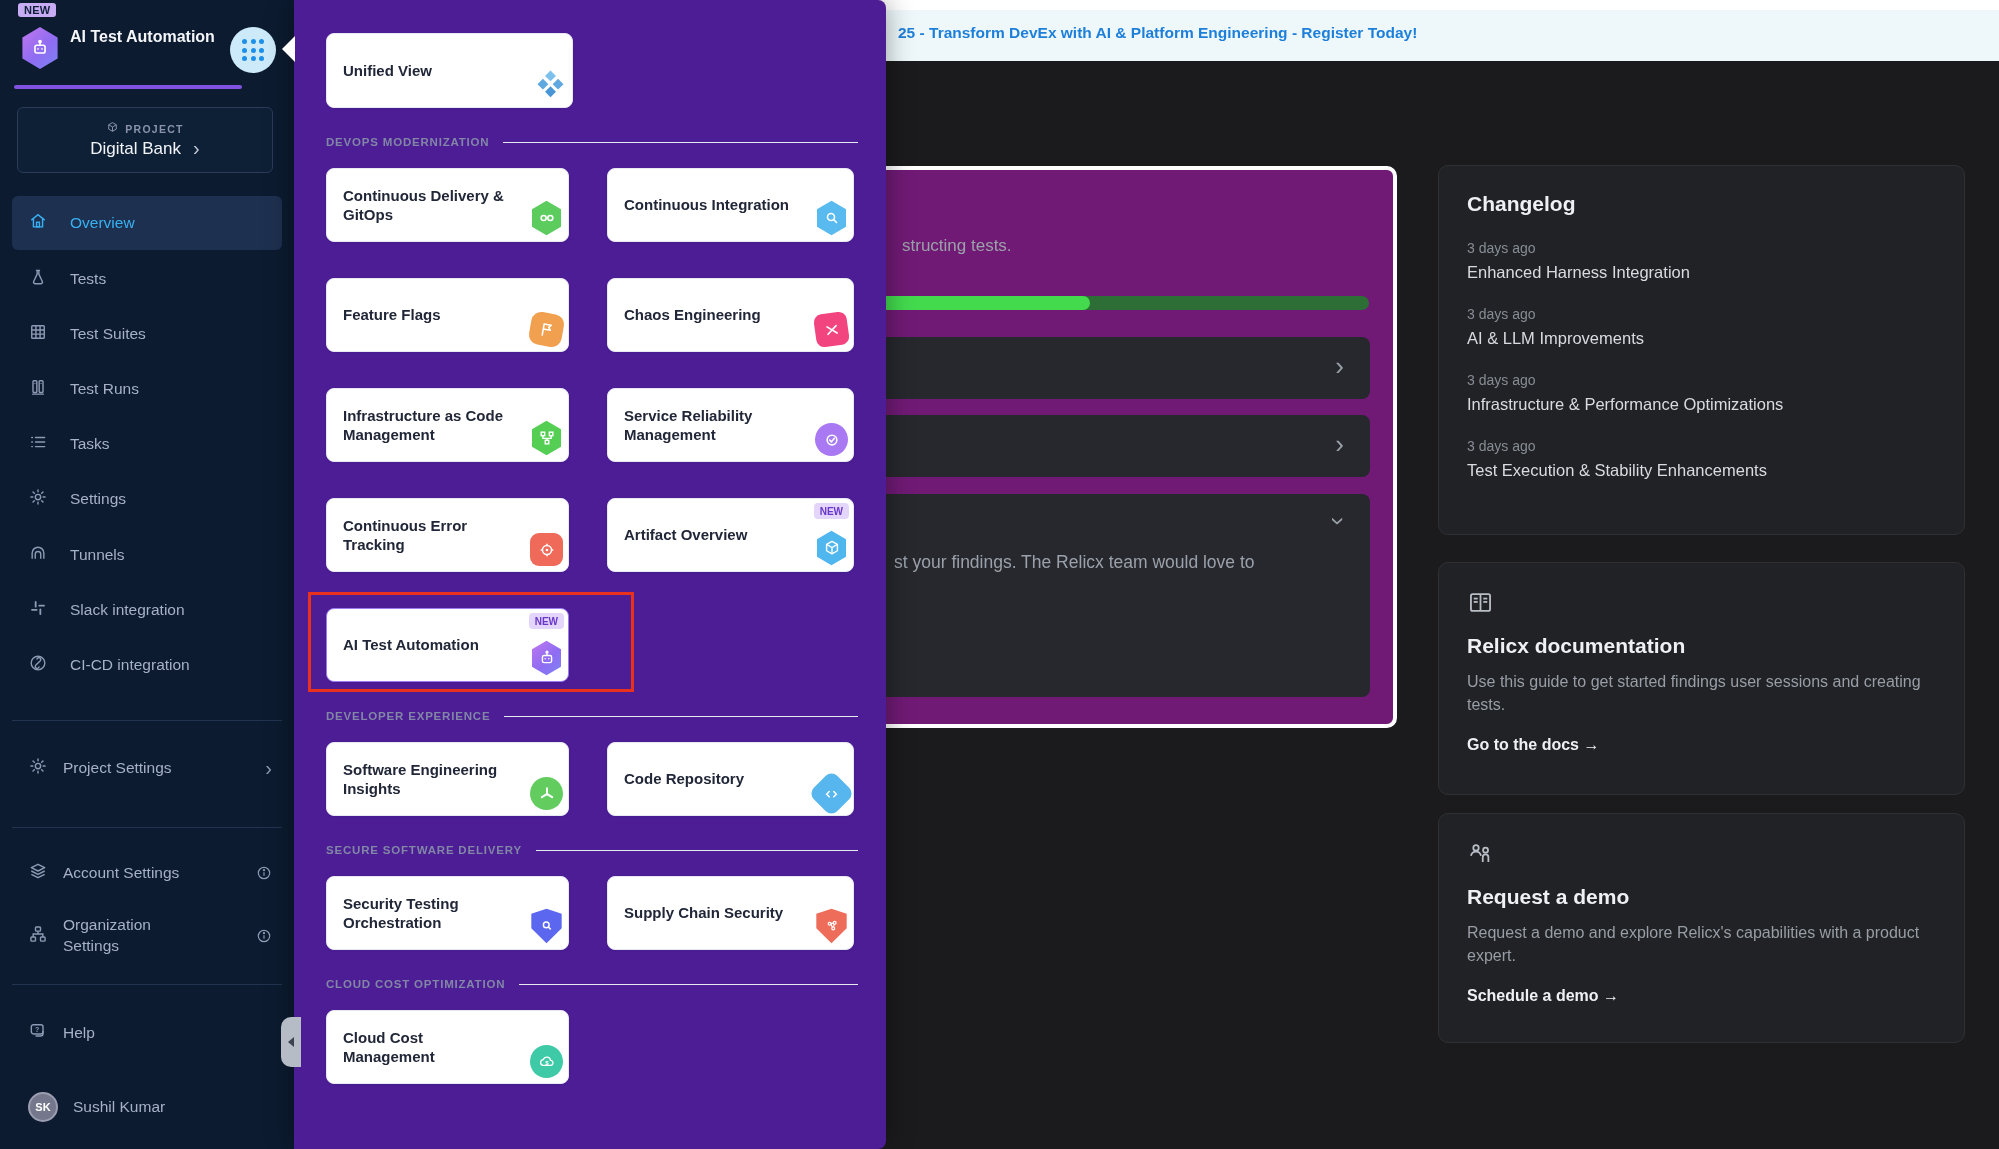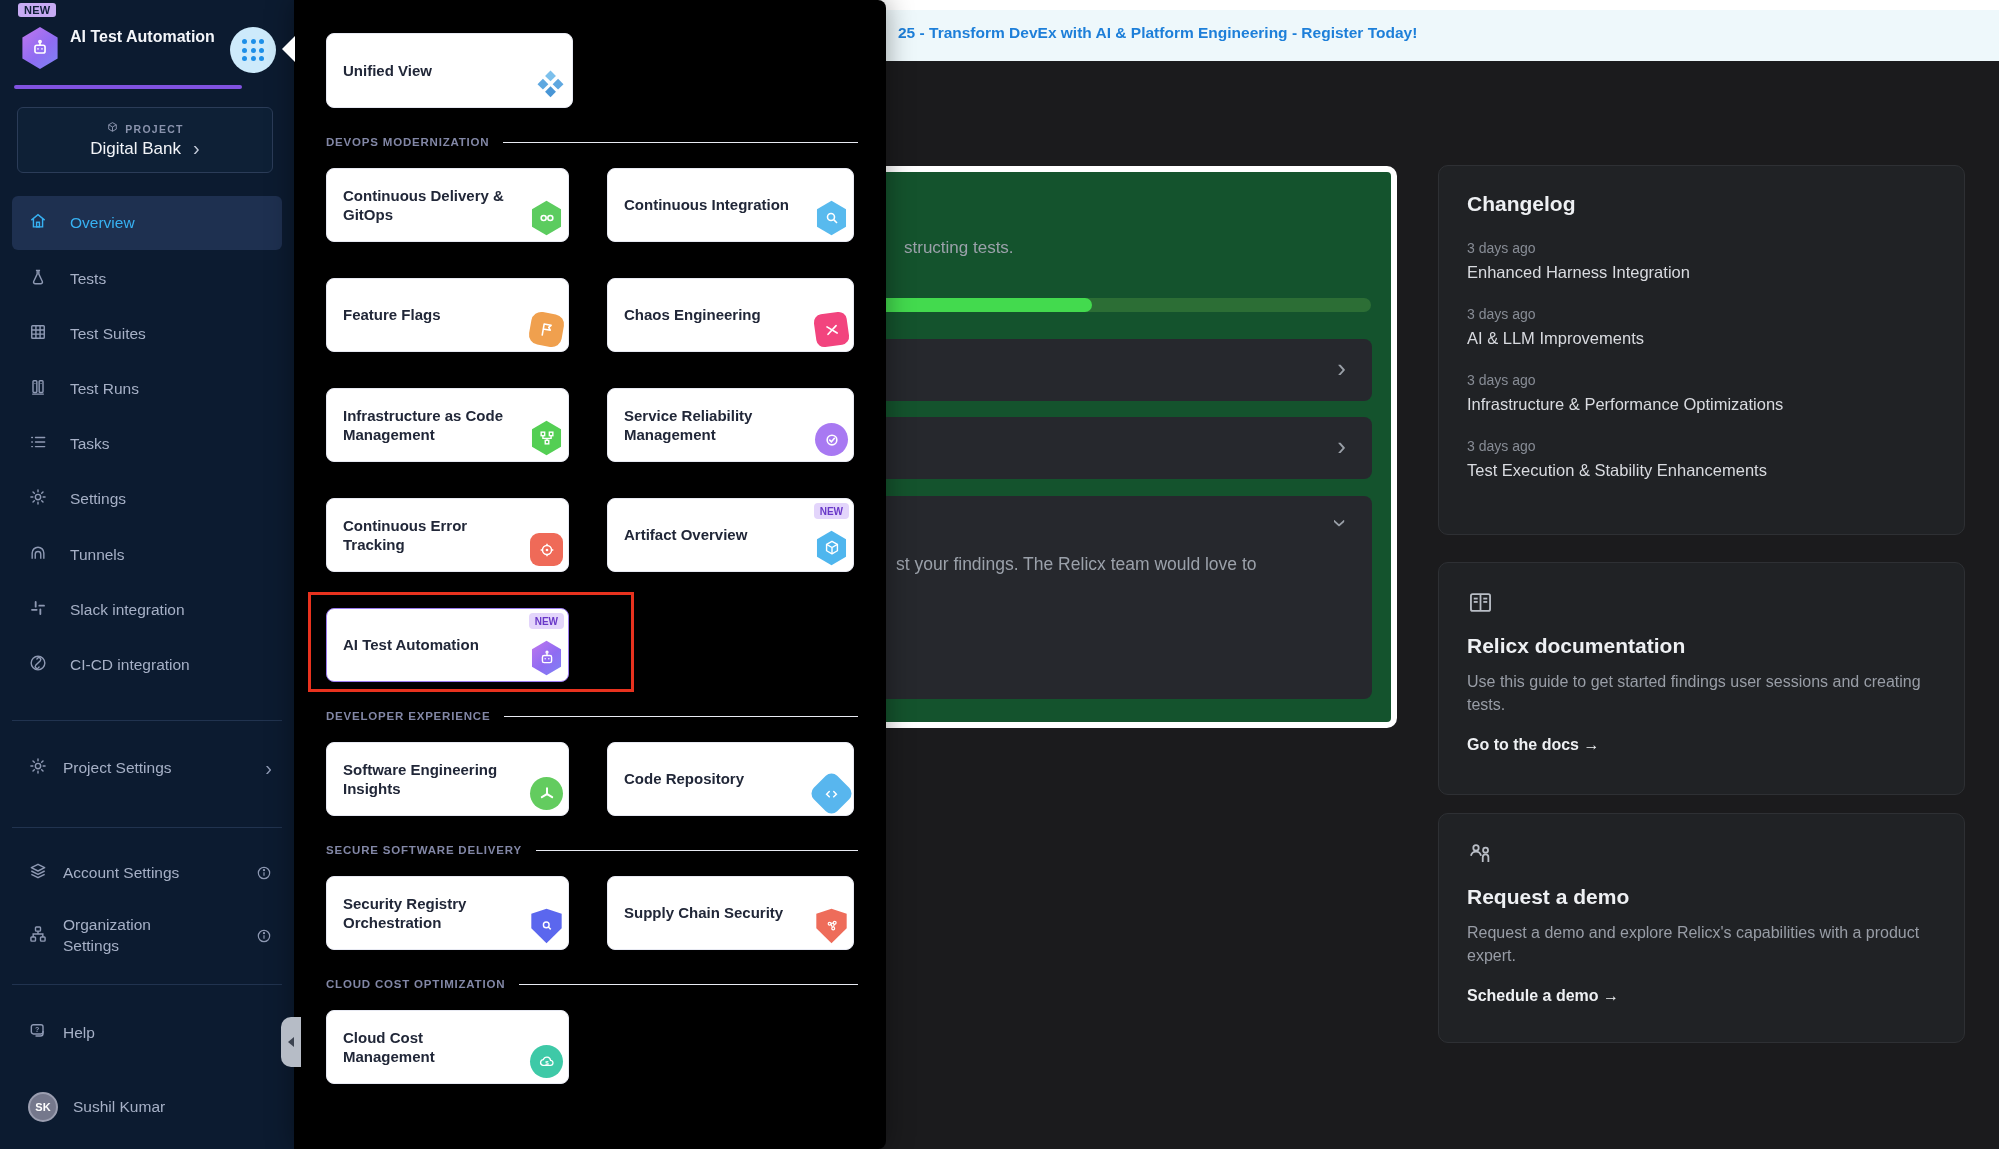--- a/index.html
+++ b/index.html
@@ -8,21 +8,21 @@
   .stage { position:absolute; inset:0; width:1999px; height:1149px; background:#1b1b1d; overflow:hidden; }
 
   
   .banner { position:absolute; left:294px; right:0; top:0; height:61px;
     background:linear-gradient(#ffffff 0 10px, #eef8fb 10px); z-index:1; }
   .banner-text { position:absolute; left:604px; top:50%; transform:translateY(-38%);
     color:#1d7fd9; font-size:15.5px; font-weight:700; white-space:nowrap; }
 
   
   .onb-card { position:absolute; left:600px; top:166px; width:797px; height:562px;
-    background:#14532d; border:6px solid #ffffff; border-radius:10px; z-index:1;text-decoration:underline; }
+    background:#701a75; border:4px solid #ffffff; border-radius:10px; z-index:1;text-decoration:underline; }
   .onb-intro { position:absolute; left:298px; top:66px; font-size:17px; color:#9ba1aa; white-space:nowrap; }
   .progress { position:absolute; left:40px; top:126px; width:725px; height:14px; background:#2c6e35; border-radius:7px; }
   .progress-fill { height:100%; width:61.5%; background:#43da4e; border-radius:7px; }
   .acc-row { position:absolute; left:40px; width:726px; height:62px; background:#26282d; border-radius:8px; }
   .acc-row.r1 { top:167px; } .acc-row.r2 { top:245px; }
   .chev { position:absolute; right:26px; top:50%; transform:translateY(-56%); color:#9aa0a8; font-size:26px; line-height:1; }
   .acc-exp { position:absolute; left:40px; top:324px; width:726px; height:203px; background:#26282d; border-radius:8px; }
   .chev-down { position:absolute; right:26px; top:14px; color:#9aa0a8; font-size:26px; line-height:1; transform:rotate(90deg); }
   .exp-text { position:absolute; left:250px; top:58px; font-size:17.5px; color:#9ba1aa; white-space:nowrap; }
 
@@ -75,21 +75,21 @@
   .f-org .lbl { width:112px; line-height:1.35; }
   .spacer { flex:1; }
   .rt-ico { margin-right:10px; color:#8e99b3; display:flex; }
   .avatar { width:30px; height:30px; border-radius:50%; background:#75788c; border:2px solid #9b9eb0;
     color:#fff; font-size:11px; font-weight:700; display:flex; align-items:center; justify-content:center; }
   .collapse-handle { position:absolute; left:281px; top:1017px; width:20px; height:50px;
     background:#b6bcc6; border-radius:10px 0 0 10px; z-index:5; display:flex; align-items:center; justify-content:center; cursor:pointer; }
   .tri-left { width:0; height:0; border-top:5px solid transparent; border-bottom:5px solid transparent; border-right:6px solid #3c4350; }
 
   
-  .flyout { position:absolute; left:294px; top:0; width:592px; height:1149px; background:#000000;
+  .flyout { position:absolute; left:294px; top:0; width:592px; height:1149px; background:#4c1d95;
     border-radius:0 8px 8px 0; box-shadow:0 0 28px rgba(0,0,0,.38); z-index:4; padding:33px 28px 0 32px; }
   .notch { position:absolute; left:-12px; top:36px; width:0; height:0;
     border-top:13px solid transparent; border-bottom:13px solid transparent; border-right:13px solid #ffffff; }
   .mod-card { position:relative; width:247px; height:75px; background:#fff; border:1px solid #e7e9f2; border-radius:8px;
     box-shadow:0 1px 3px rgba(30,40,70,.06); display:flex; align-items:center; padding:12px 16px;
     font-size:15px; font-weight:700; color:#212738; line-height:1.3; cursor:pointer; }
   .mod-card .lbl { max-width:165px; }
   .sec-head { display:flex; align-items:center; gap:14px; margin:28px 0 20px 0; }
   .sec-head .t { color:#8287a6; font-size:11.5px; font-weight:700; letter-spacing:.07em; white-space:nowrap; }
   .sec-head .rule { flex:1; height:1px; background:#e8eaf2; }
@@ -499,21 +499,21 @@
         </span>
       </div>
     </div>
 
     <div class="sec-head">
       <span class="t">SECURE SOFTWARE DELIVERY</span>
       <span class="rule"></span>
     </div>
     <div class="mod-grid">
       <div class="mod-card">
-        <span class="lbl">Security Registry Orchestration</span>
+        <span class="lbl">Security Testing Orchestration</span>
         <span class="micon shape-shield c-sto">
           <svg width="18" height="18" viewBox="0 0 24 24" fill="none" stroke="#fff" stroke-width="1.9">
               <circle cx="11" cy="10.5" r="3.8"></circle>
               <path d="M13.8 13.3l3.2 3.2"></path>
             </svg>
         </span>
       </div>
       <div class="mod-card">
         <span class="lbl">Supply Chain Security</span>
         <span class="micon shape-shield c-scs">

